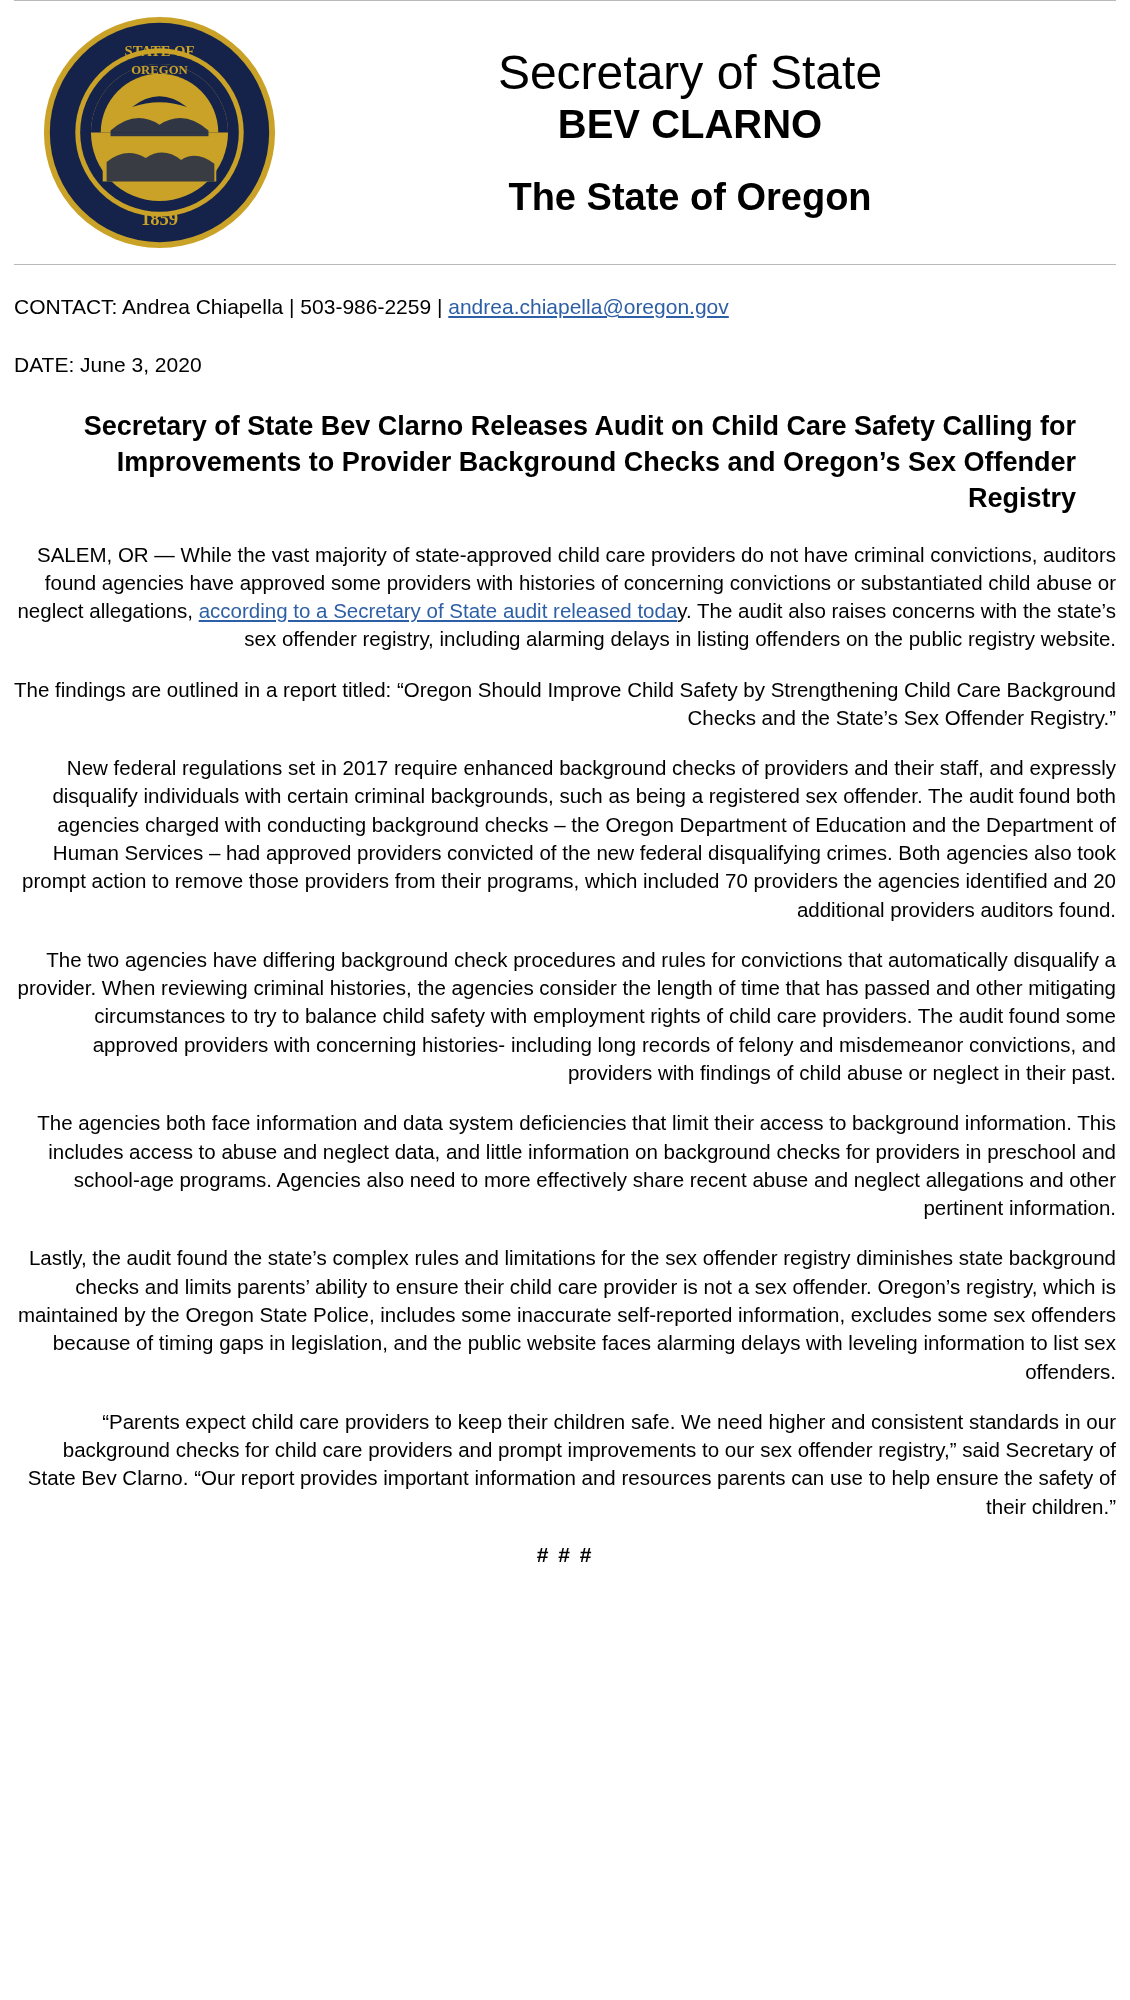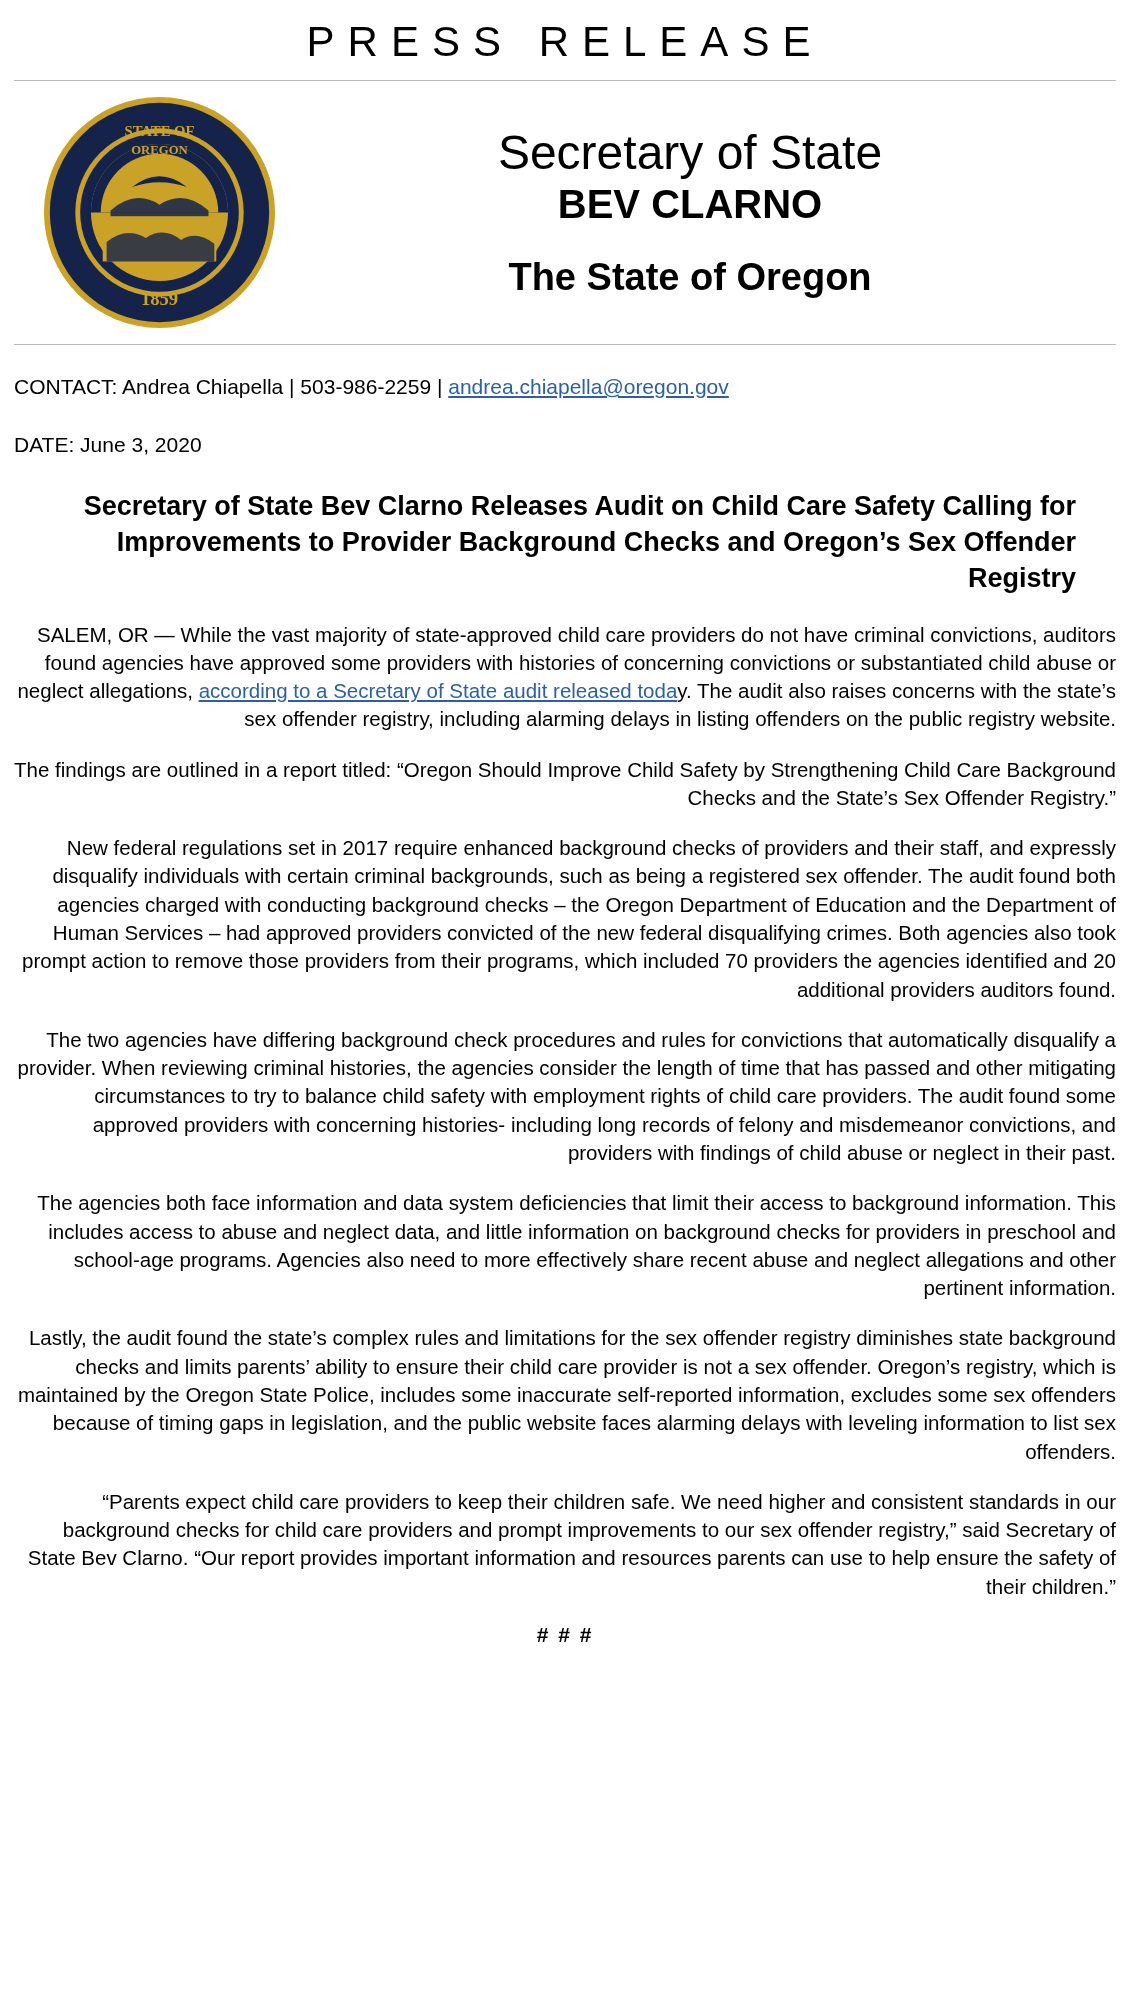--- a/index.html
+++ b/index.html
@@ -106,21 +106,20 @@
     font-weight: bold;
     letter-spacing: 2px;
     margin: 10px 0 24px 0;
   }
 </style>
 </head>
 <body>
 
 <div class="page">
 
-  <h1 class="press-release-title">PRESS RELEASE</h1>
 
   <hr class="rule">
 
   <div class="masthead">
     <div class="seal-wrap">
       <svg class="seal" viewBox="0 0 240 240">
         <circle cx="120" cy="120" r="118" fill="#c9a227"></circle>
         <circle cx="120" cy="120" r="112" fill="#15234a"></circle>
         <circle cx="120" cy="120" r="86" fill="#c9a227"></circle>
         <circle cx="120" cy="120" r="81" fill="#15234a"></circle>

